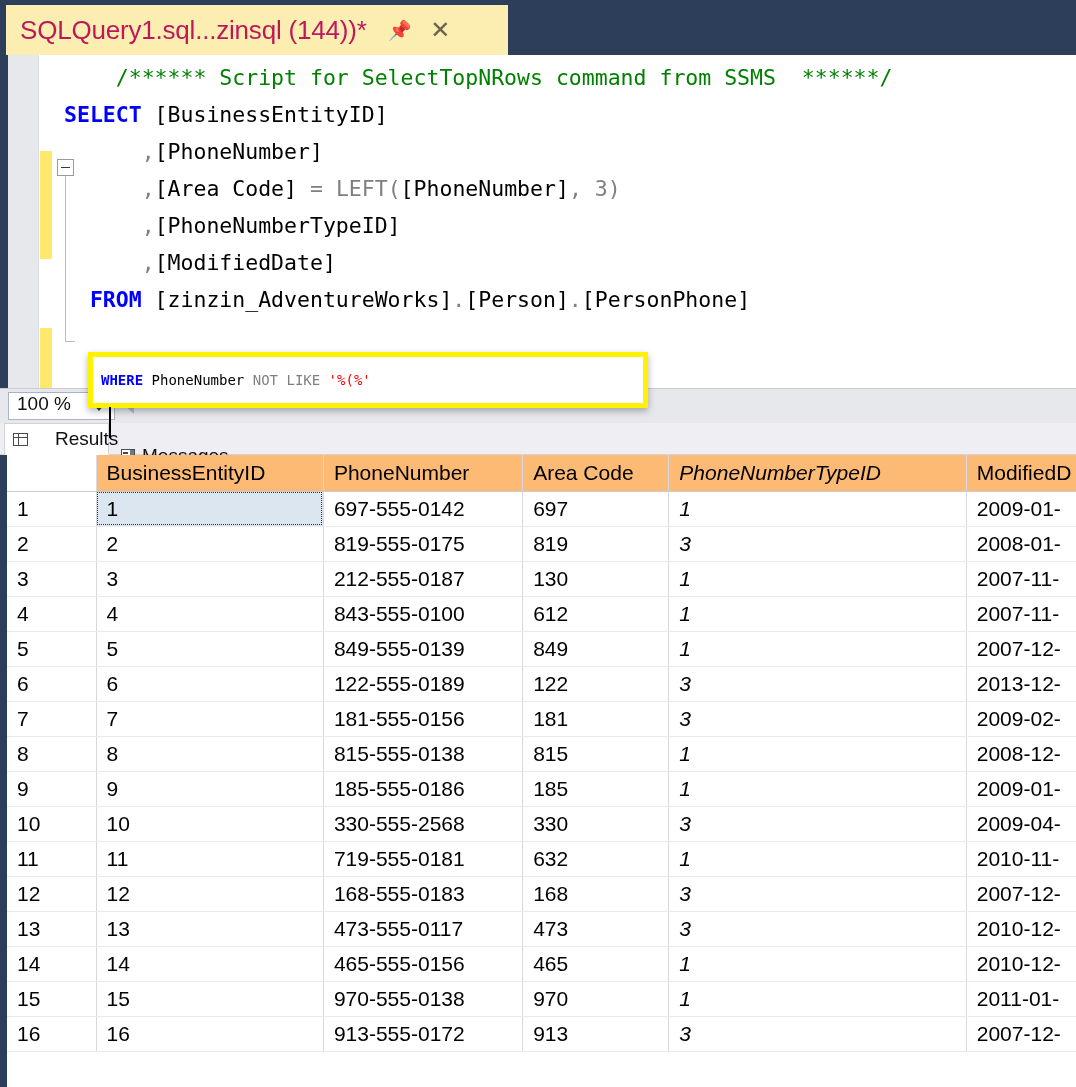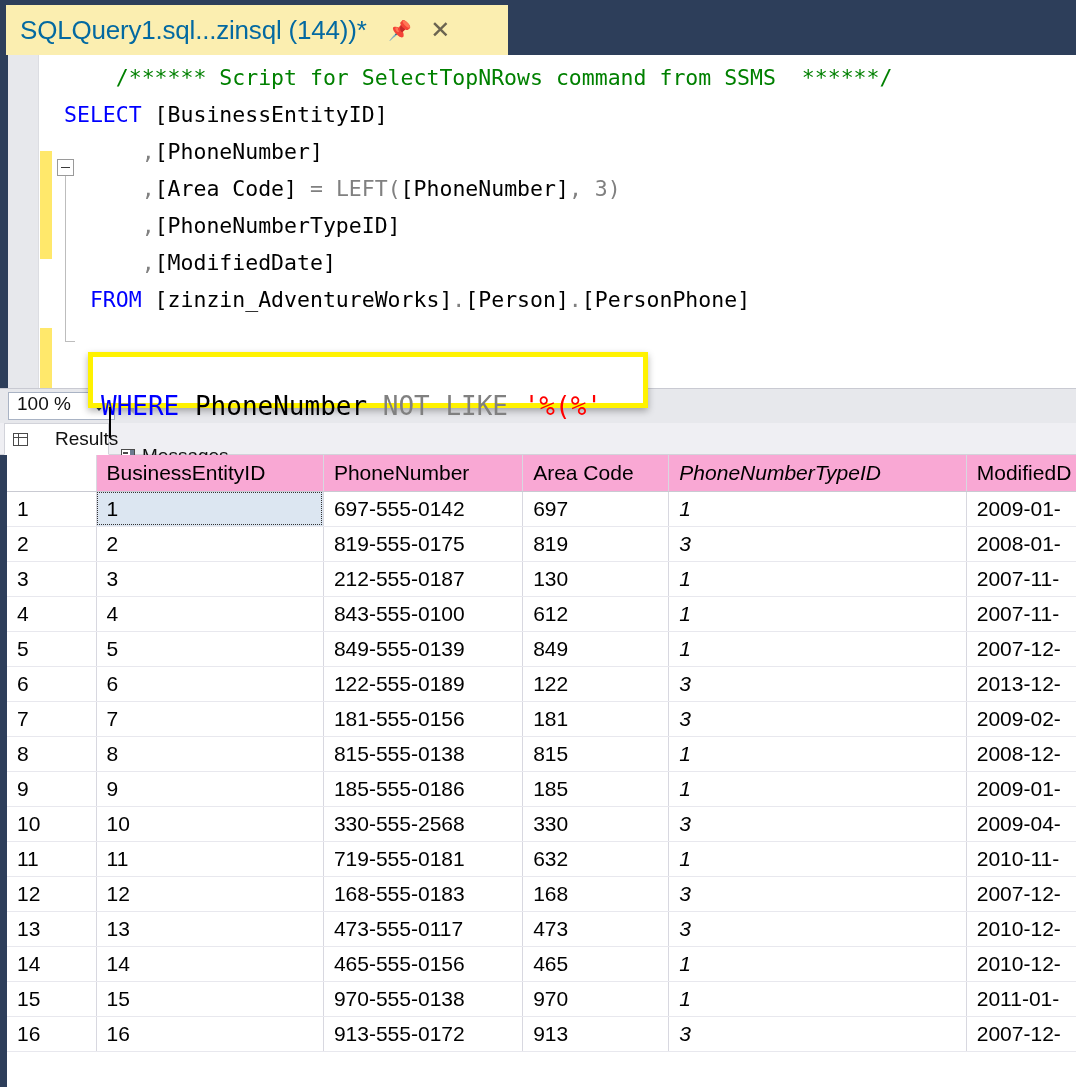--- a/index.html
+++ b/index.html
@@ -28,21 +28,21 @@
     left: 6px; top: 5px;
     width: 502px; height: 50px;
     background: #FBEEB0;
     display: flex;
     align-items: center;
     padding-left: 14px;
     box-sizing: border-box;
   }
   #doc-tab-title {
     font-size: 26px;
-    color: #0369a1;
+    color: #be185d;
     letter-spacing: -0.2px;
     white-space: nowrap;
     font-family: "Liberation Sans", sans-serif;
   }
   .tab-btn {
     color: #6b6450;
     font-size: 21px;
     line-height: 1;
     margin-left: 16px;
     cursor: pointer;
@@ -115,45 +115,44 @@
     width: 1012px; height: 333px;
     font-family: "DejaVu Sans Mono", monospace;
     font-size: 21.5px;
     line-height: 37px;
     color: #000000;
     white-space: pre;
     padding-top: 4px;
     box-sizing: border-box;
   }
   .code-line { height: 37px; white-space: pre; }
-  .kw { color: #0000FF; }
+  .kw { color: #0000FF; font-weight: bold; }
   .cmt { color: #008000; }
   .gray { color: #808080; }
   .str { color: #FF0000; }
   .punc { color: #808080; }
 
   
   #where-callout {
     position: absolute;
     left: 88px; top: 297px;
     width: 560px; height: 56px;
     border: 5px solid #FFF200;
     background: #FFFFFF;
     box-sizing: border-box;
     z-index: 20;
     box-shadow: 0 3px 7px rgba(0,0,0,0.30);
   }
   #where-callout-inner {
     position: absolute;
     left: 8px; top: 6px;
     font-family: "DejaVu Sans Mono", monospace;
-    font-size: 26px;
+    font-size: 14px;
     line-height: 34px;
     white-space: pre;
-    margin-top: 26px;
   }
   #caret {
     position: absolute;
     left: 109px; top: 352px;
     width: 2px; height: 31px;
     background: #000000;
     z-index: 25;
   }
   #editor-bottom-line {
     position: absolute;
@@ -302,21 +301,21 @@
     text-align: left;
     padding: 0 0 0 10px;
     height: 35px;
     overflow: hidden;
     white-space: nowrap;
     box-sizing: border-box;
   }
   #results-grid thead th {
     height: 36px;
     border-bottom: 1px solid #c9cad2;
-    background: #f9a8d4;
+    background: #fdba74;
   }
   #results-grid th.rowhdr, #results-grid td.rowhdr {
     width: 89px;
     background: #ffffff;
   }
   .c-beid { width: 227px; }
   .c-phone { width: 199px; }
   .c-area { width: 146px; }
   .c-typeid { width: 297px; font-style: italic; }
   .c-moddate { width: 150px; }

